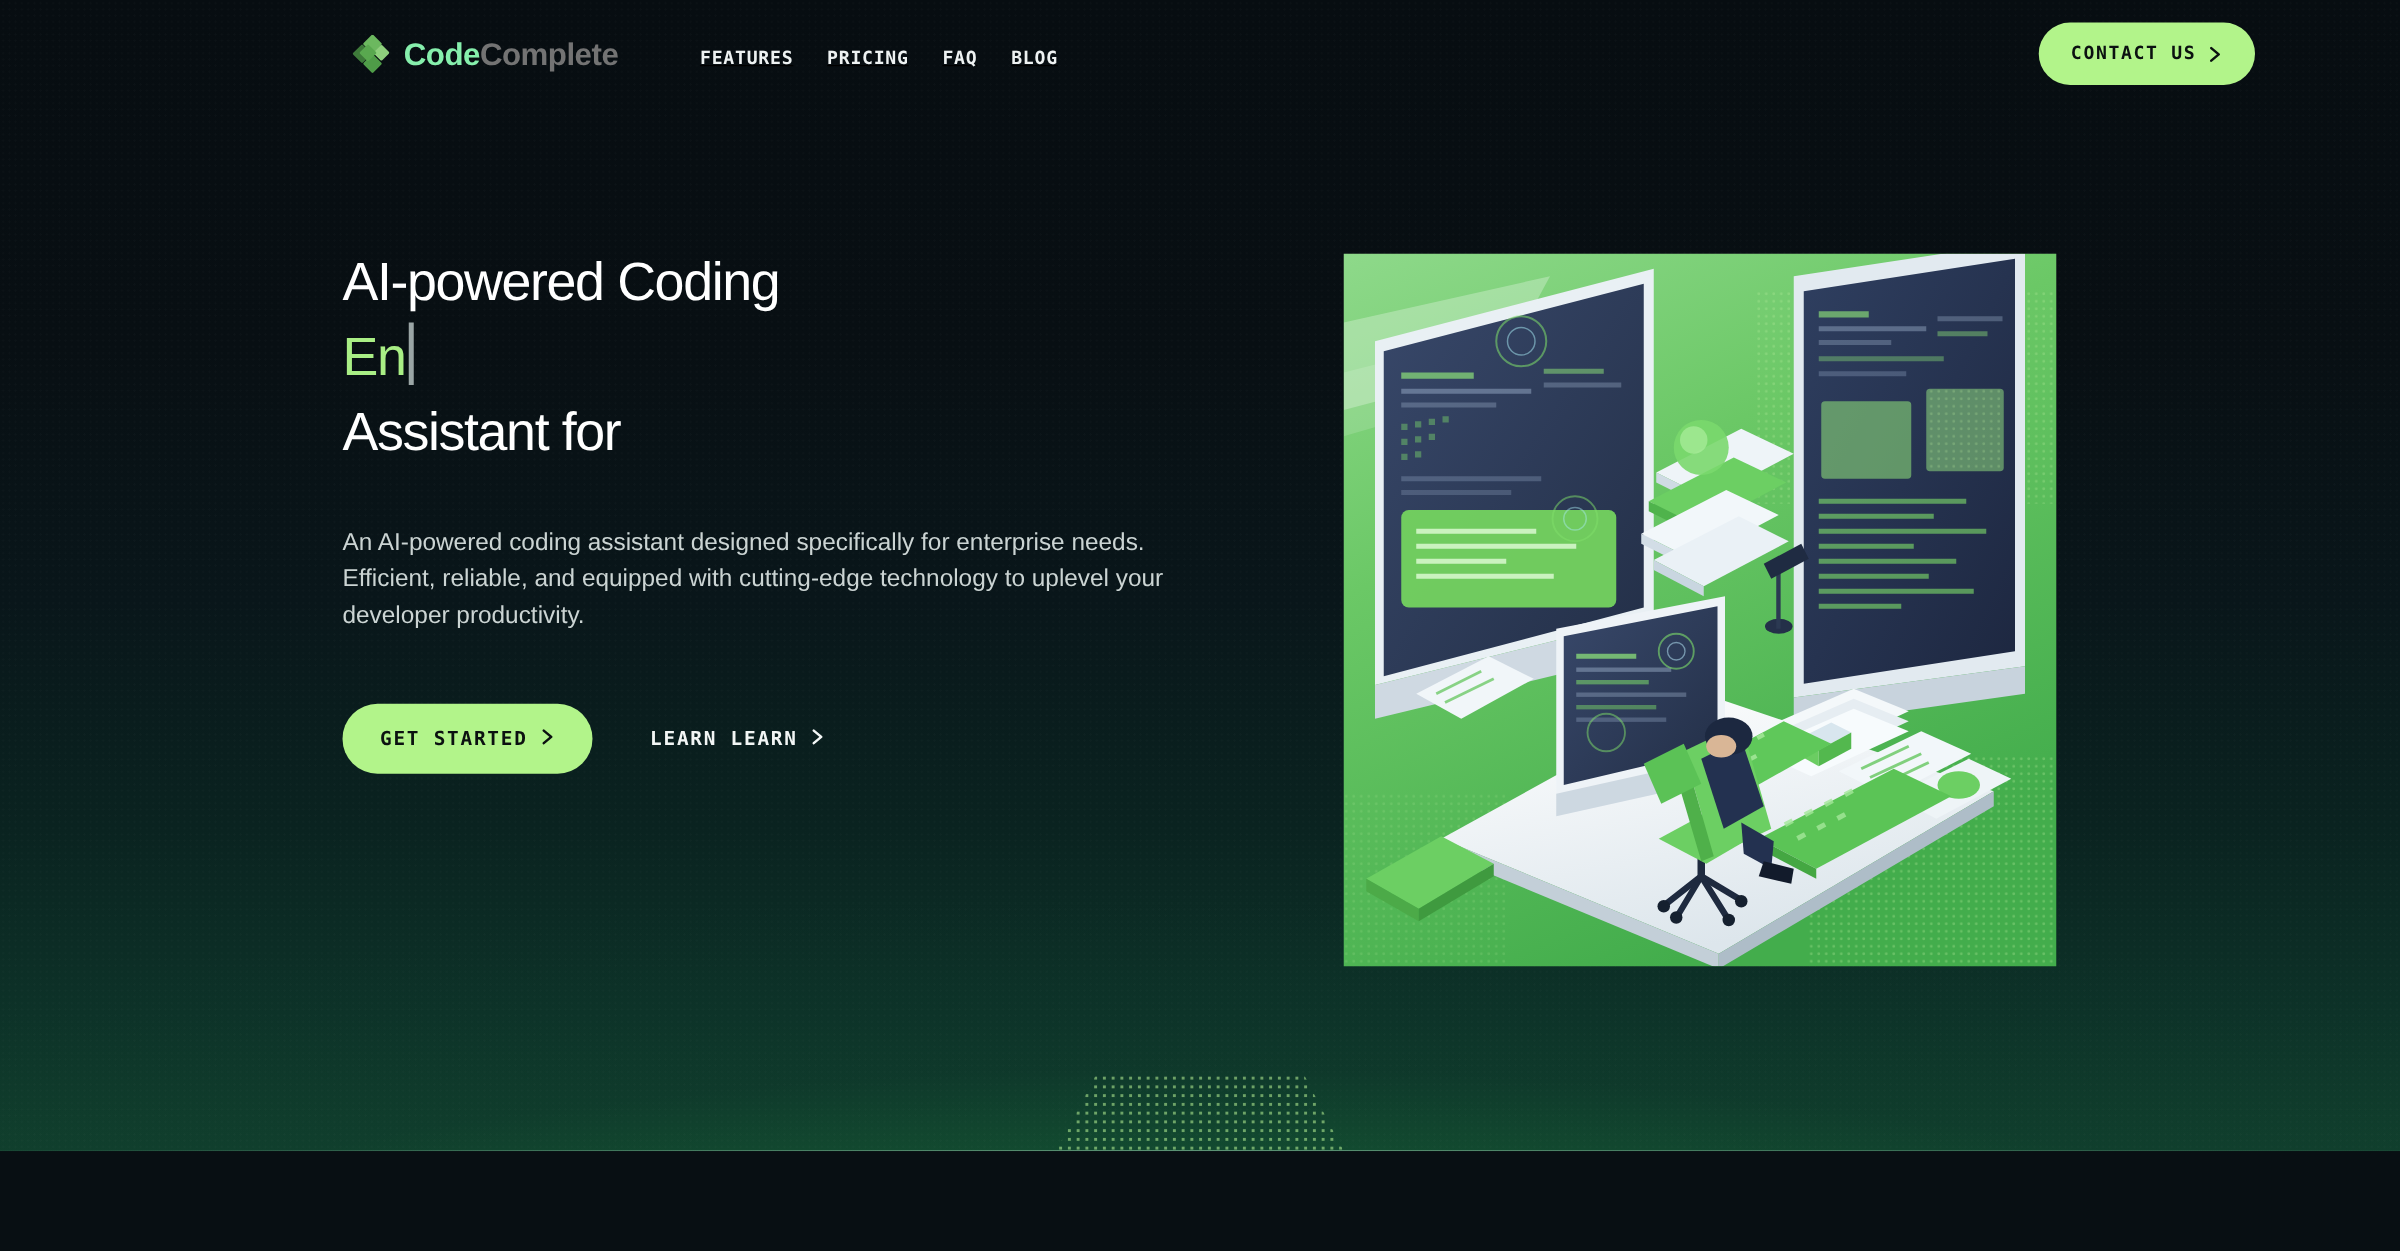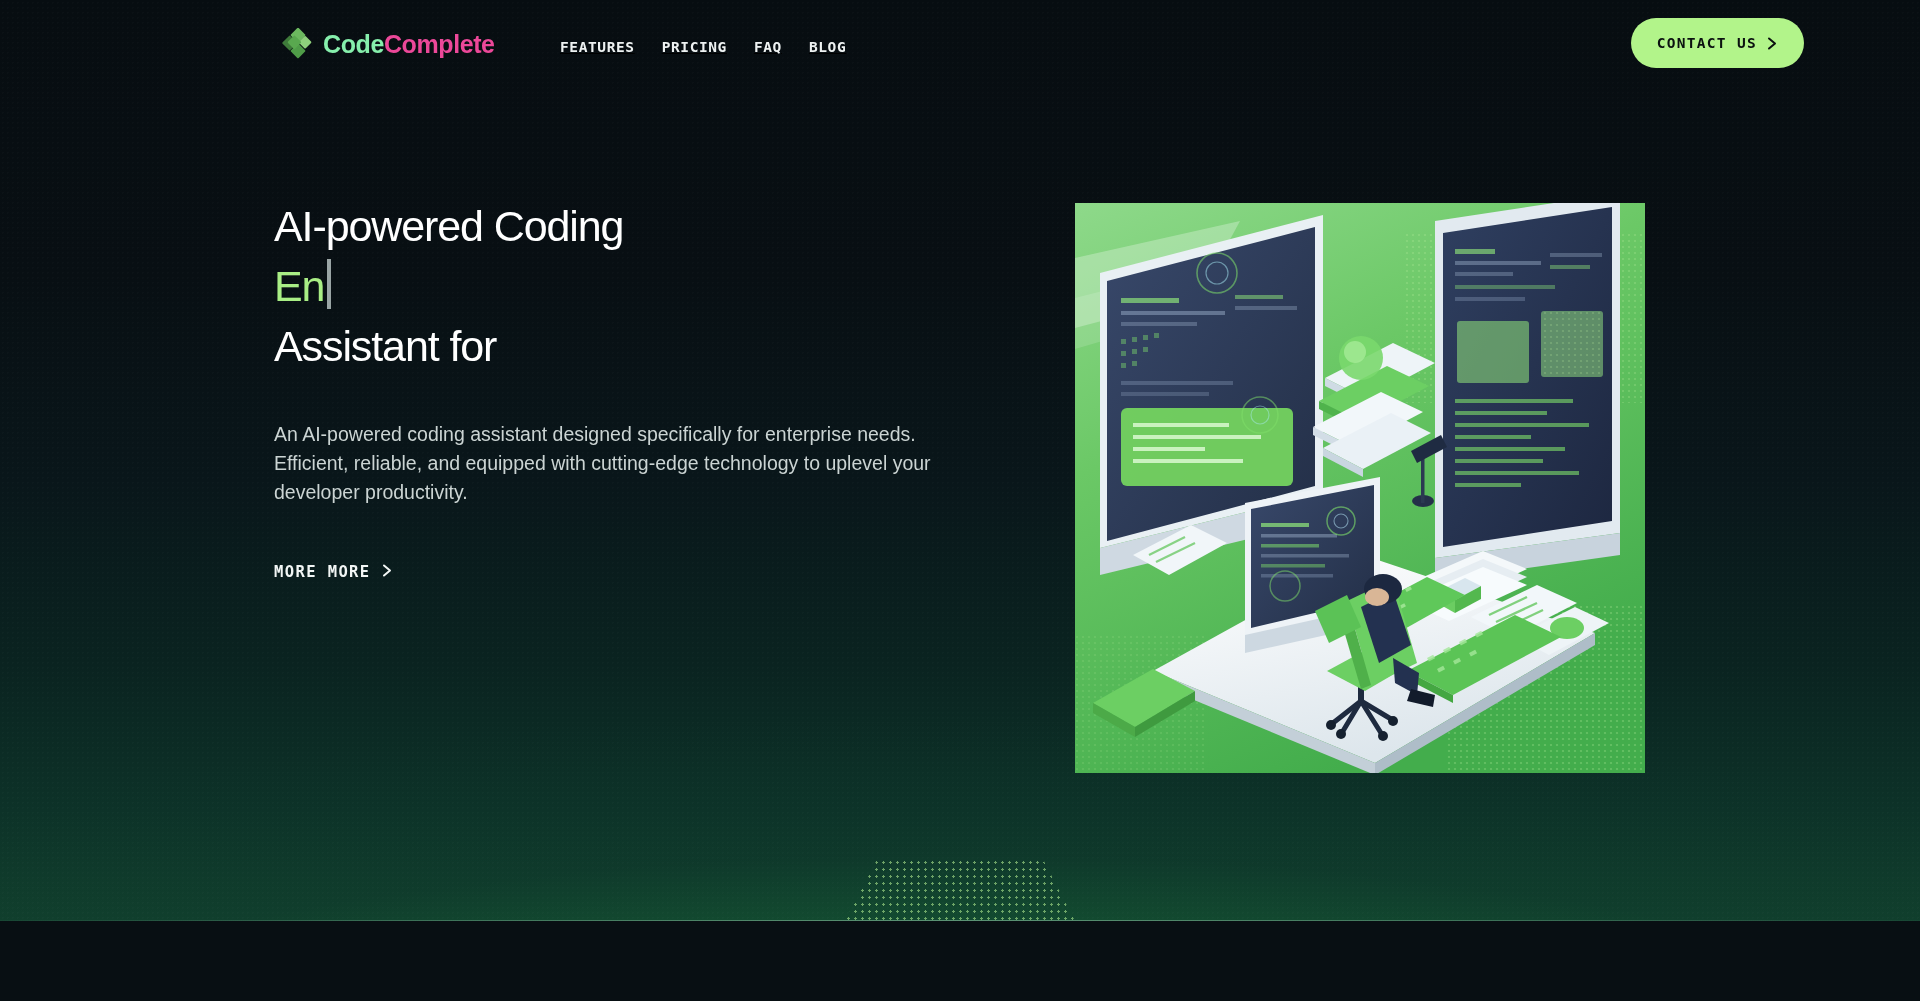--- a/index.html
+++ b/index.html
@@ -62,21 +62,21 @@
     position:absolute; left:281px; top:28px;
     display:flex; align-items:center; gap:9px;
     cursor:pointer; user-select:none;
   }
   .brand-mark { width:33px; height:33px; position:relative; flex:none; }
   .brand-name {
     font-size:25px; font-weight:700; letter-spacing:-0.4px;
     line-height:1; white-space:nowrap;
   }
   .brand-name .w1 { color:#86efac; }
-  .brand-name .w2 { color:#ec4899; }
+  .brand-name .w2 { color:#737373; }
 
   .nav {
     position:absolute; left:560px; top:39px;
     display:flex; align-items:center; gap:27px;text-decoration:underline;
   }
   .nav-item {
     font-family:"DejaVu Sans Mono", monospace;
     font-size:14.5px; font-weight:700; letter-spacing:0.6px;
     color:#eef2f2; text-transform:uppercase;
     white-space:nowrap; cursor:pointer;
@@ -199,23 +199,31 @@
   <div class="hero-copy">
     <h1 class="headline">
       <span class="hl-line">AI-powered Coding</span>
       <span class="hl-line"><span class="typed">En</span><span class="caret"></span></span>
       <span class="hl-line">Assistant for</span>
     </h1>
 
     <p class="subhead">An AI-powered coding assistant designed specifically for enterprise needs. Efficient, reliable, and equipped with cutting-edge technology to uplevel your developer productivity.</p>
 
     <div class="cta-row">
+      <button class="btn-primary">
+        <span class="label">GET STARTED</span>
+        <span>
+          <svg width="11" height="13" viewBox="0 0 11 13" aria-hidden="true">
+            <path d="M2 1.5 L8 6.5 L2 11.5" fill="none" stroke="#0b1110" stroke-width="2" stroke-linecap="round" stroke-linejoin="round"></path>
+          </svg>
+        </span>
+      </button>
 
       <button class="btn-text">
-        <span class="label">MORE MORE</span>
+        <span class="label">LEARN LEARN</span>
         <span>
           <svg width="11" height="13" viewBox="0 0 11 13" aria-hidden="true">
             <path d="M2 1.5 L8 6.5 L2 11.5" fill="none" stroke="#f2f6f5" stroke-width="2" stroke-linecap="round" stroke-linejoin="round"></path>
           </svg>
         </span>
       </button>
     </div>
   </div>
 
   <div class="hero-art">

